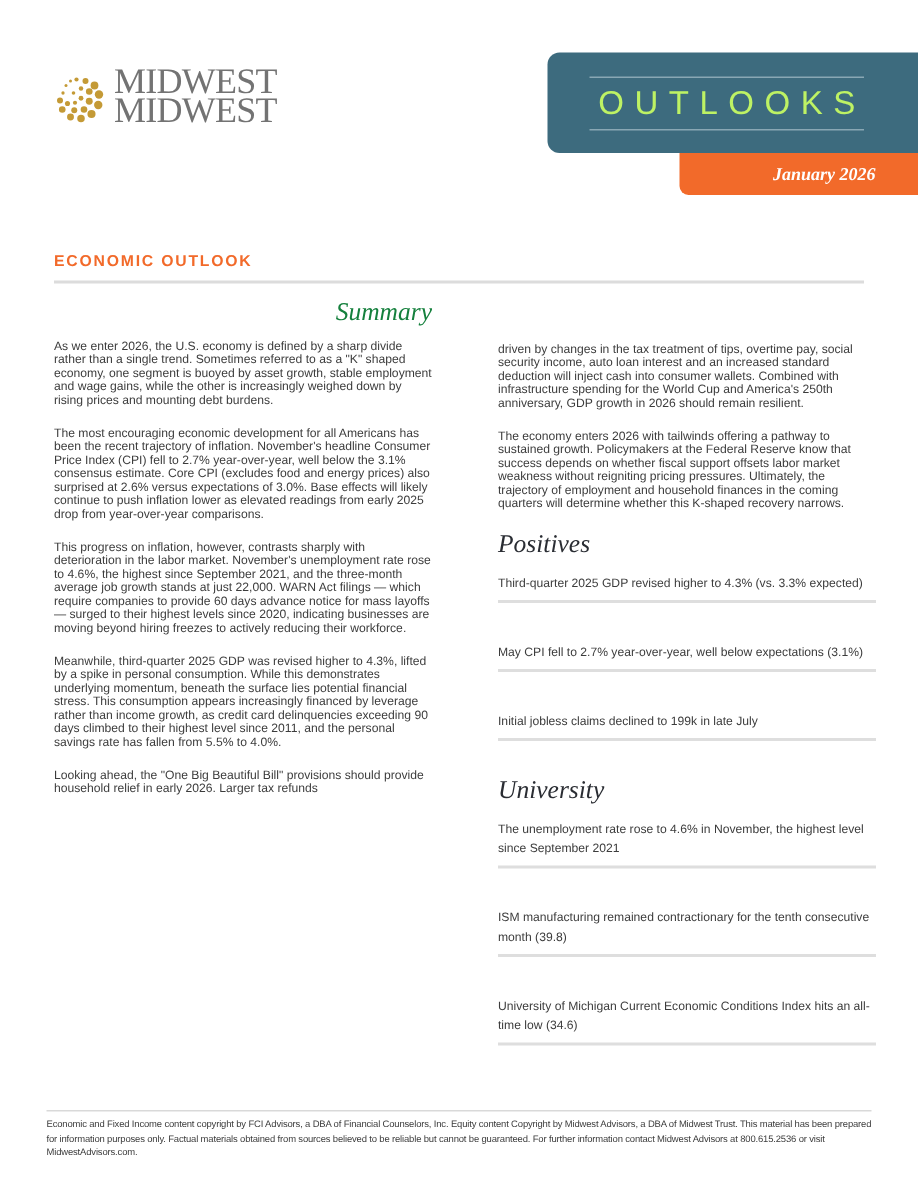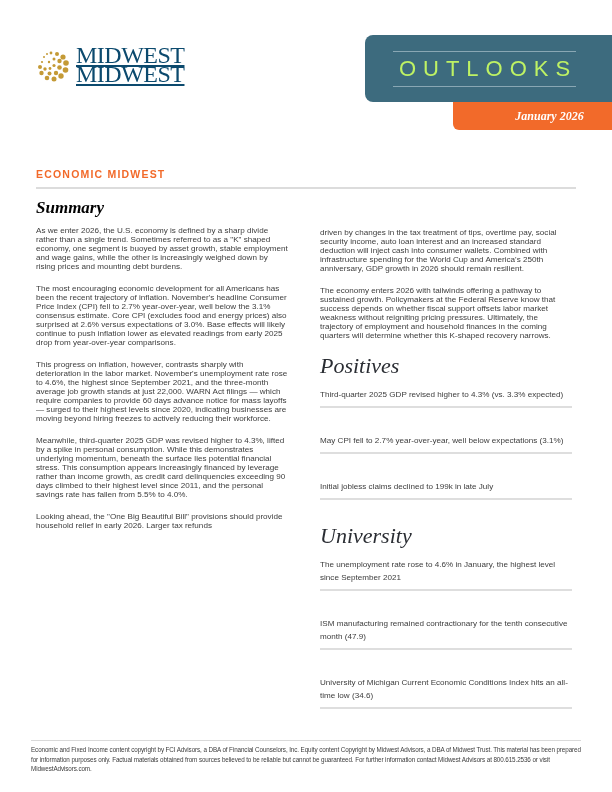--- a/index.html
+++ b/index.html
@@ -2,44 +2,44 @@
 <html><head>
 <meta charset="utf-8">
 <style>
   * { margin: 0; padding: 0; box-sizing: border-box; }
   html, body { width: 612px; height: 792px; background: #ffffff; overflow: hidden; }
   body { position: relative; font-family: "Liberation Sans", sans-serif; color: #3a3a3a; }
 
   
   .logo { position: absolute; left: 36px; top: 46px; display: flex; align-items: center; }
   .logo-mark { width: 34px; height: 34px; margin-right: 6px; }
-  .logo-text { font-family: "Liberation Serif", serif; color: #0c4a6e; line-height: 19px; text-decoration: underline; }
+  .logo-text { font-family: "Liberation Serif", serif; color: #737373; line-height: 19px; }
   .logo-text div { font-size: 24px; letter-spacing: -0.5px; }
 
   
   .banner { position: absolute; left: 365px; top: 35px; width: 247px; height: 67px; background: #3d6b7e; border-radius: 8px 0 0 8px; }
   .banner-inner { position: absolute; left: 28px; top: 16px; width: 183px; height: 36px; border-top: 1.5px solid #89a7b4; border-bottom: 1.5px solid #89a7b4; display: flex; align-items: center; justify-content: center; }
   .banner-title { color: #bef264; font-family: "Liberation Sans", sans-serif; font-size: 22px; letter-spacing: 7px; padding-left: 7px; font-weight: normal; }
   .date-tab { position: absolute; left: 453px; top: 102px; width: 171px; height: 28px; background: #f26a2a; border-radius: 0 0 0 6px; display: flex; align-items: center; justify-content: center; }
   .date-text { color: #ffffff; font-family: "Liberation Serif", serif; font-style: italic; font-weight: bold; font-size: 12px; padding-left: 22px; }
 
   
   .section-label { position: absolute; left: 36px; top: 168px; font-size: 10.5px; font-weight: bold; letter-spacing: 1.2px; color: #f26a2a; }
   .section-rule { position: absolute; left: 36px; right: 36px; top: 187px; height: 2px; background: #dcdcdc; }
 
-  .h2 { font-family: "Liberation Serif", serif; font-style: italic; font-size: 17px; color: #000000; font-weight: bold; }
+  .h2 { font-family: "Liberation Serif", serif; font-style: italic; font-size: 17px; color: #15803d; font-weight: normal; text-align: right; }
 
   
   .col { position: absolute; }
   .col-left { left: 36px; top: 198px; width: 252px; }
-  .col-right { left: 320px; top: 228px; width: 252px; }
+  .col-right { left: 332px; top: 228px; width: 252px; }
   p.body { font-size: 8.1px; line-height: 9px; color: #3c3c3c; margin-bottom: 13px; }
   .col-left .h2 { margin-bottom: 8px; }
 
-  .list-title { font-family: "Liberation Serif", serif; font-style: italic; font-size: 22px; color: #2a2d33; margin: 8px 0 6px 0; }
+  .list-title { font-family: "Liberation Serif", serif; font-style: italic; font-size: 17px; color: #2a2d33; margin: 8px 0 6px 0; }
   .bullets { list-style: none; width: 252px; }
   .bullets li { font-size: 8.1px; line-height: 13px; color: #3c3c3c; padding: 3px 0 5px 0; border-bottom: 2px solid #dedede; margin-bottom: 23px; }
 
   
   .footer-rule { position: absolute; left: 31px; right: 31px; top: 740px; height: 1px; background: #d9d9d9; }
   .footer { position: absolute; left: 31px; top: 745px; width: 552px; font-size: 6.3px; line-height: 9.6px; color: #3c3c3c; letter-spacing: -0.1px; }
 </style>
 </head>
 <body>
 
@@ -78,21 +78,21 @@
 
 <div class="banner">
   <div class="banner-inner">
     <span class="banner-title">OUTLOOKS</span>
   </div>
 </div>
 <div class="date-tab">
   <span class="date-text">January 2026</span>
 </div>
 
-<div class="section-label">ECONOMIC MIDWEST</div>
+<div class="section-label">ECONOMIC OUTLOOK</div>
 <div class="section-rule"></div>
 
 <div class="col col-left">
   <h2 class="h2">Summary</h2>
   <p class="body">As we enter 2026, the U.S. economy is defined by a sharp divide rather than a single trend. Sometimes referred to as a "K" shaped economy, one segment is buoyed by asset growth, stable employment and wage gains, while the other is increasingly weighed down by rising prices and mounting debt burdens.</p>
   <p class="body">The most encouraging economic development for all Americans has been the recent trajectory of inflation. November's headline Consumer Price Index (CPI) fell to 2.7% year-over-year, well below the 3.1% consensus estimate. Core CPI (excludes food and energy prices) also surprised at 2.6% versus expectations of 3.0%. Base effects will likely continue to push inflation lower as elevated readings from early 2025 drop from year-over-year comparisons.</p>
   <p class="body">This progress on inflation, however, contrasts sharply with deterioration in the labor market. November's unemployment rate rose to 4.6%, the highest since September 2021, and the three-month average job growth stands at just 22,000. WARN Act filings — which require companies to provide 60 days advance notice for mass layoffs — surged to their highest levels since 2020, indicating businesses are moving beyond hiring freezes to actively reducing their workforce.</p>
   <p class="body">Meanwhile, third-quarter 2025 GDP was revised higher to 4.3%, lifted by a spike in personal consumption. While this demonstrates underlying momentum, beneath the surface lies potential financial stress. This consumption appears increasingly financed by leverage rather than income growth, as credit card delinquencies exceeding 90 days climbed to their highest level since 2011, and the personal savings rate has fallen from 5.5% to 4.0%.</p>
   <p class="body">Looking ahead, the "One Big Beautiful Bill" provisions should provide household relief in early 2026. Larger tax refunds</p>
 </div>
@@ -103,20 +103,20 @@
 
   <div class="list-title">Positives</div>
   <ul class="bullets">
     <li>Third-quarter 2025 GDP revised higher to 4.3% (vs. 3.3% expected)</li>
     <li>May CPI fell to 2.7% year-over-year, well below expectations (3.1%)</li>
     <li>Initial jobless claims declined to 199k in late July</li>
   </ul>
 
   <div class="list-title">University</div>
   <ul class="bullets">
-    <li>The unemployment rate rose to 4.6% in January, the highest level since September 2021</li>
-    <li>ISM manufacturing remained contractionary for the tenth consecutive month (47.9)</li>
+    <li>The unemployment rate rose to 4.6% in November, the highest level since September 2021</li>
+    <li>ISM manufacturing remained contractionary for the tenth consecutive month (39.8)</li>
     <li>University of Michigan Current Economic Conditions Index hits an all-time low (34.6)</li>
   </ul>
 </div>
 
 <div class="footer-rule"></div>
 <div class="footer">Economic and Fixed Income content copyright by FCI Advisors, a DBA of Financial Counselors, Inc. Equity content Copyright by Midwest Advisors, a DBA of Midwest Trust. This material has been prepared for information purposes only. Factual materials obtained from sources believed to be reliable but cannot be guaranteed. For further information contact Midwest Advisors at 800.615.2536 or visit MidwestAdvisors.com.</div>
 
 </body></html>

